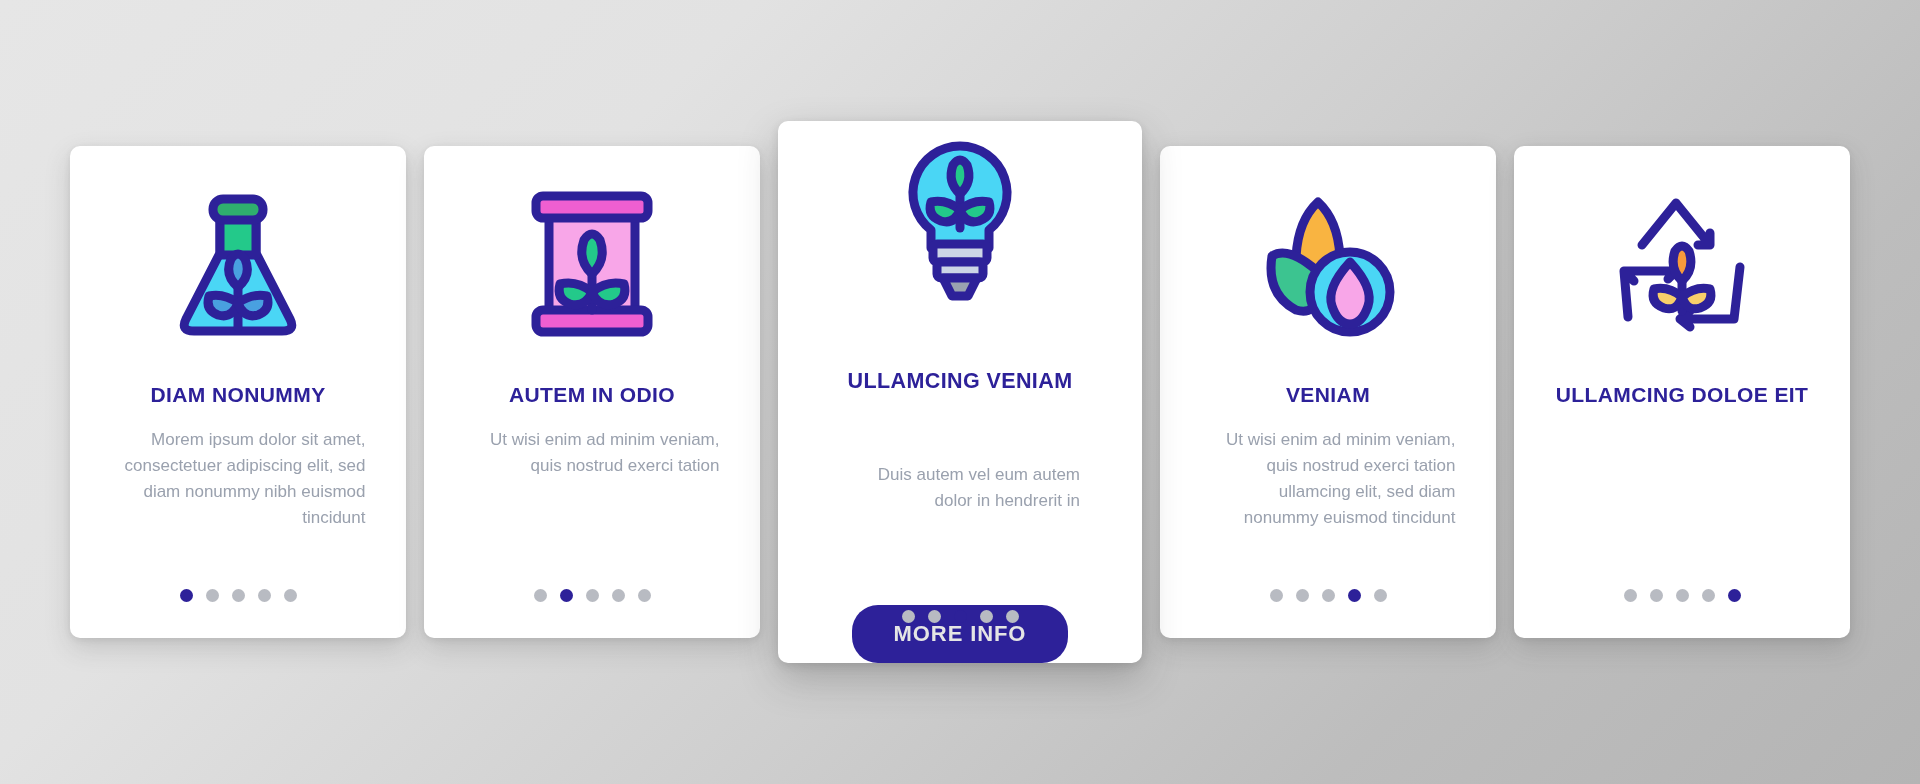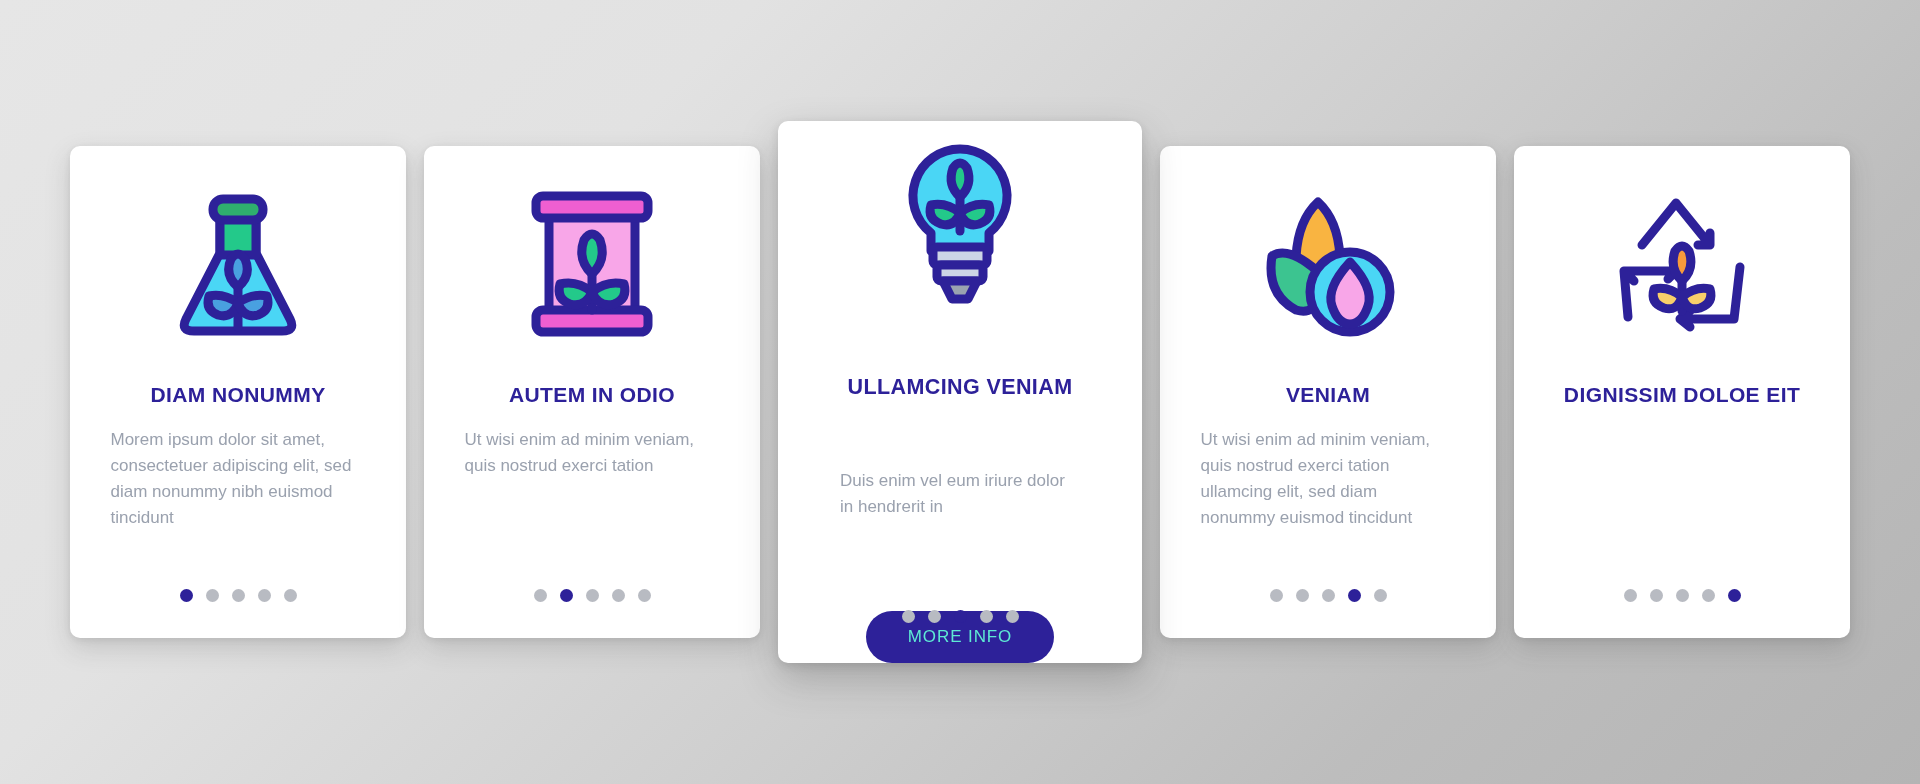--- a/index.html
+++ b/index.html
@@ -61,34 +61,34 @@
     line-height: 1.2;
     margin: 0;
   }
   .card.featured .card-title { font-size: 21.5px; }
 
   .card-body {
     margin-top: 20px;
     color: #9aa1ae;
     font-size: 17px;
     line-height: 1.52;
-    text-align: left;
+    text-align: right;
     max-width: 255px;
   }
   .card.featured .card-body { max-width: 240px; }
 
   .cta {
     margin-top: 26px;
     background: #2d2199;
-    color: #5eead4;
+    color: #e5e5e5;
     border: none;
     border-radius: 26px;
     padding: 16px 42px;
-    font-size: 17px;
-    font-weight: normal;
+    font-size: 22px;
+    font-weight: bold;
     letter-spacing: 0.9px;
     font-family: "Liberation Sans", sans-serif;
     cursor: pointer;
   }
 
   .dots {
     position: absolute;
     bottom: 36px;
     left: 0;
     right: 0;
@@ -171,21 +171,21 @@
           <rect x="42" y="130" width="46" height="16" rx="4" fill="#ccd5e6"></rect>
           <path d="M48 146 L82 146 L73 164 L57 164 Z" fill="#9aa3b0"></path>
           <path d="M65 96 L65 62"></path>
           <path d="M65 62 Q52 50 58 33 Q65 23 72 33 Q78 50 65 62 Z" fill="#23c98a"></path>
           <path d="M65 78 Q52 67 36 70 Q32 84 46 89 Q59 93 65 78 Z" fill="#23c98a"></path>
           <path d="M65 78 Q78 67 94 70 Q98 84 84 89 Q71 93 65 78 Z" fill="#23c98a"></path>
         </g>
       </svg>
     </div>
     <h2 class="card-title">ULLAMCING VENIAM</h2>
-    <p class="card-body">Duis enim vel eum iriure dolor in hendrerit in</p>
+    <p class="card-body">Duis autem vel eum autem dolor in hendrerit in</p>
     <button class="cta">MORE INFO</button>
     <div class="dots">
       <span class="dot"></span>
       <span class="dot"></span>
       <span class="dot active"></span>
       <span class="dot"></span>
       <span class="dot"></span>
     </div>
   </div>
 
@@ -219,21 +219,21 @@
           <path d="M36 56 L70 14 L104 56 L92 56 M104 56 L104 44"></path>
           <path d="M22 128 L18 82 L70 82 L62 90 M18 82 L28 92"></path>
           <path d="M134 78 L128 130 L74 130 L84 138 M74 130 L86 120"></path>
           <path d="M76 122 L76 92"></path>
           <path d="M76 92 Q63 80 69 62 Q76 52 83 62 Q89 80 76 92 Z" fill="#f89a3c"></path>
           <path d="M76 108 Q63 97 48 100 Q44 114 58 119 Q71 123 76 108 Z" fill="#f9cf6a"></path>
           <path d="M76 108 Q89 97 104 100 Q108 114 94 119 Q81 123 76 108 Z" fill="#f9cf6a"></path>
         </g>
       </svg>
     </div>
-    <h2 class="card-title">DIGNISSIM DOLOE EIT</h2>
+    <h2 class="card-title">ULLAMCING DOLOE EIT</h2>
     <div class="dots">
       <span class="dot"></span>
       <span class="dot"></span>
       <span class="dot"></span>
       <span class="dot"></span>
       <span class="dot active"></span>
     </div>
   </div>
 
 </div>

